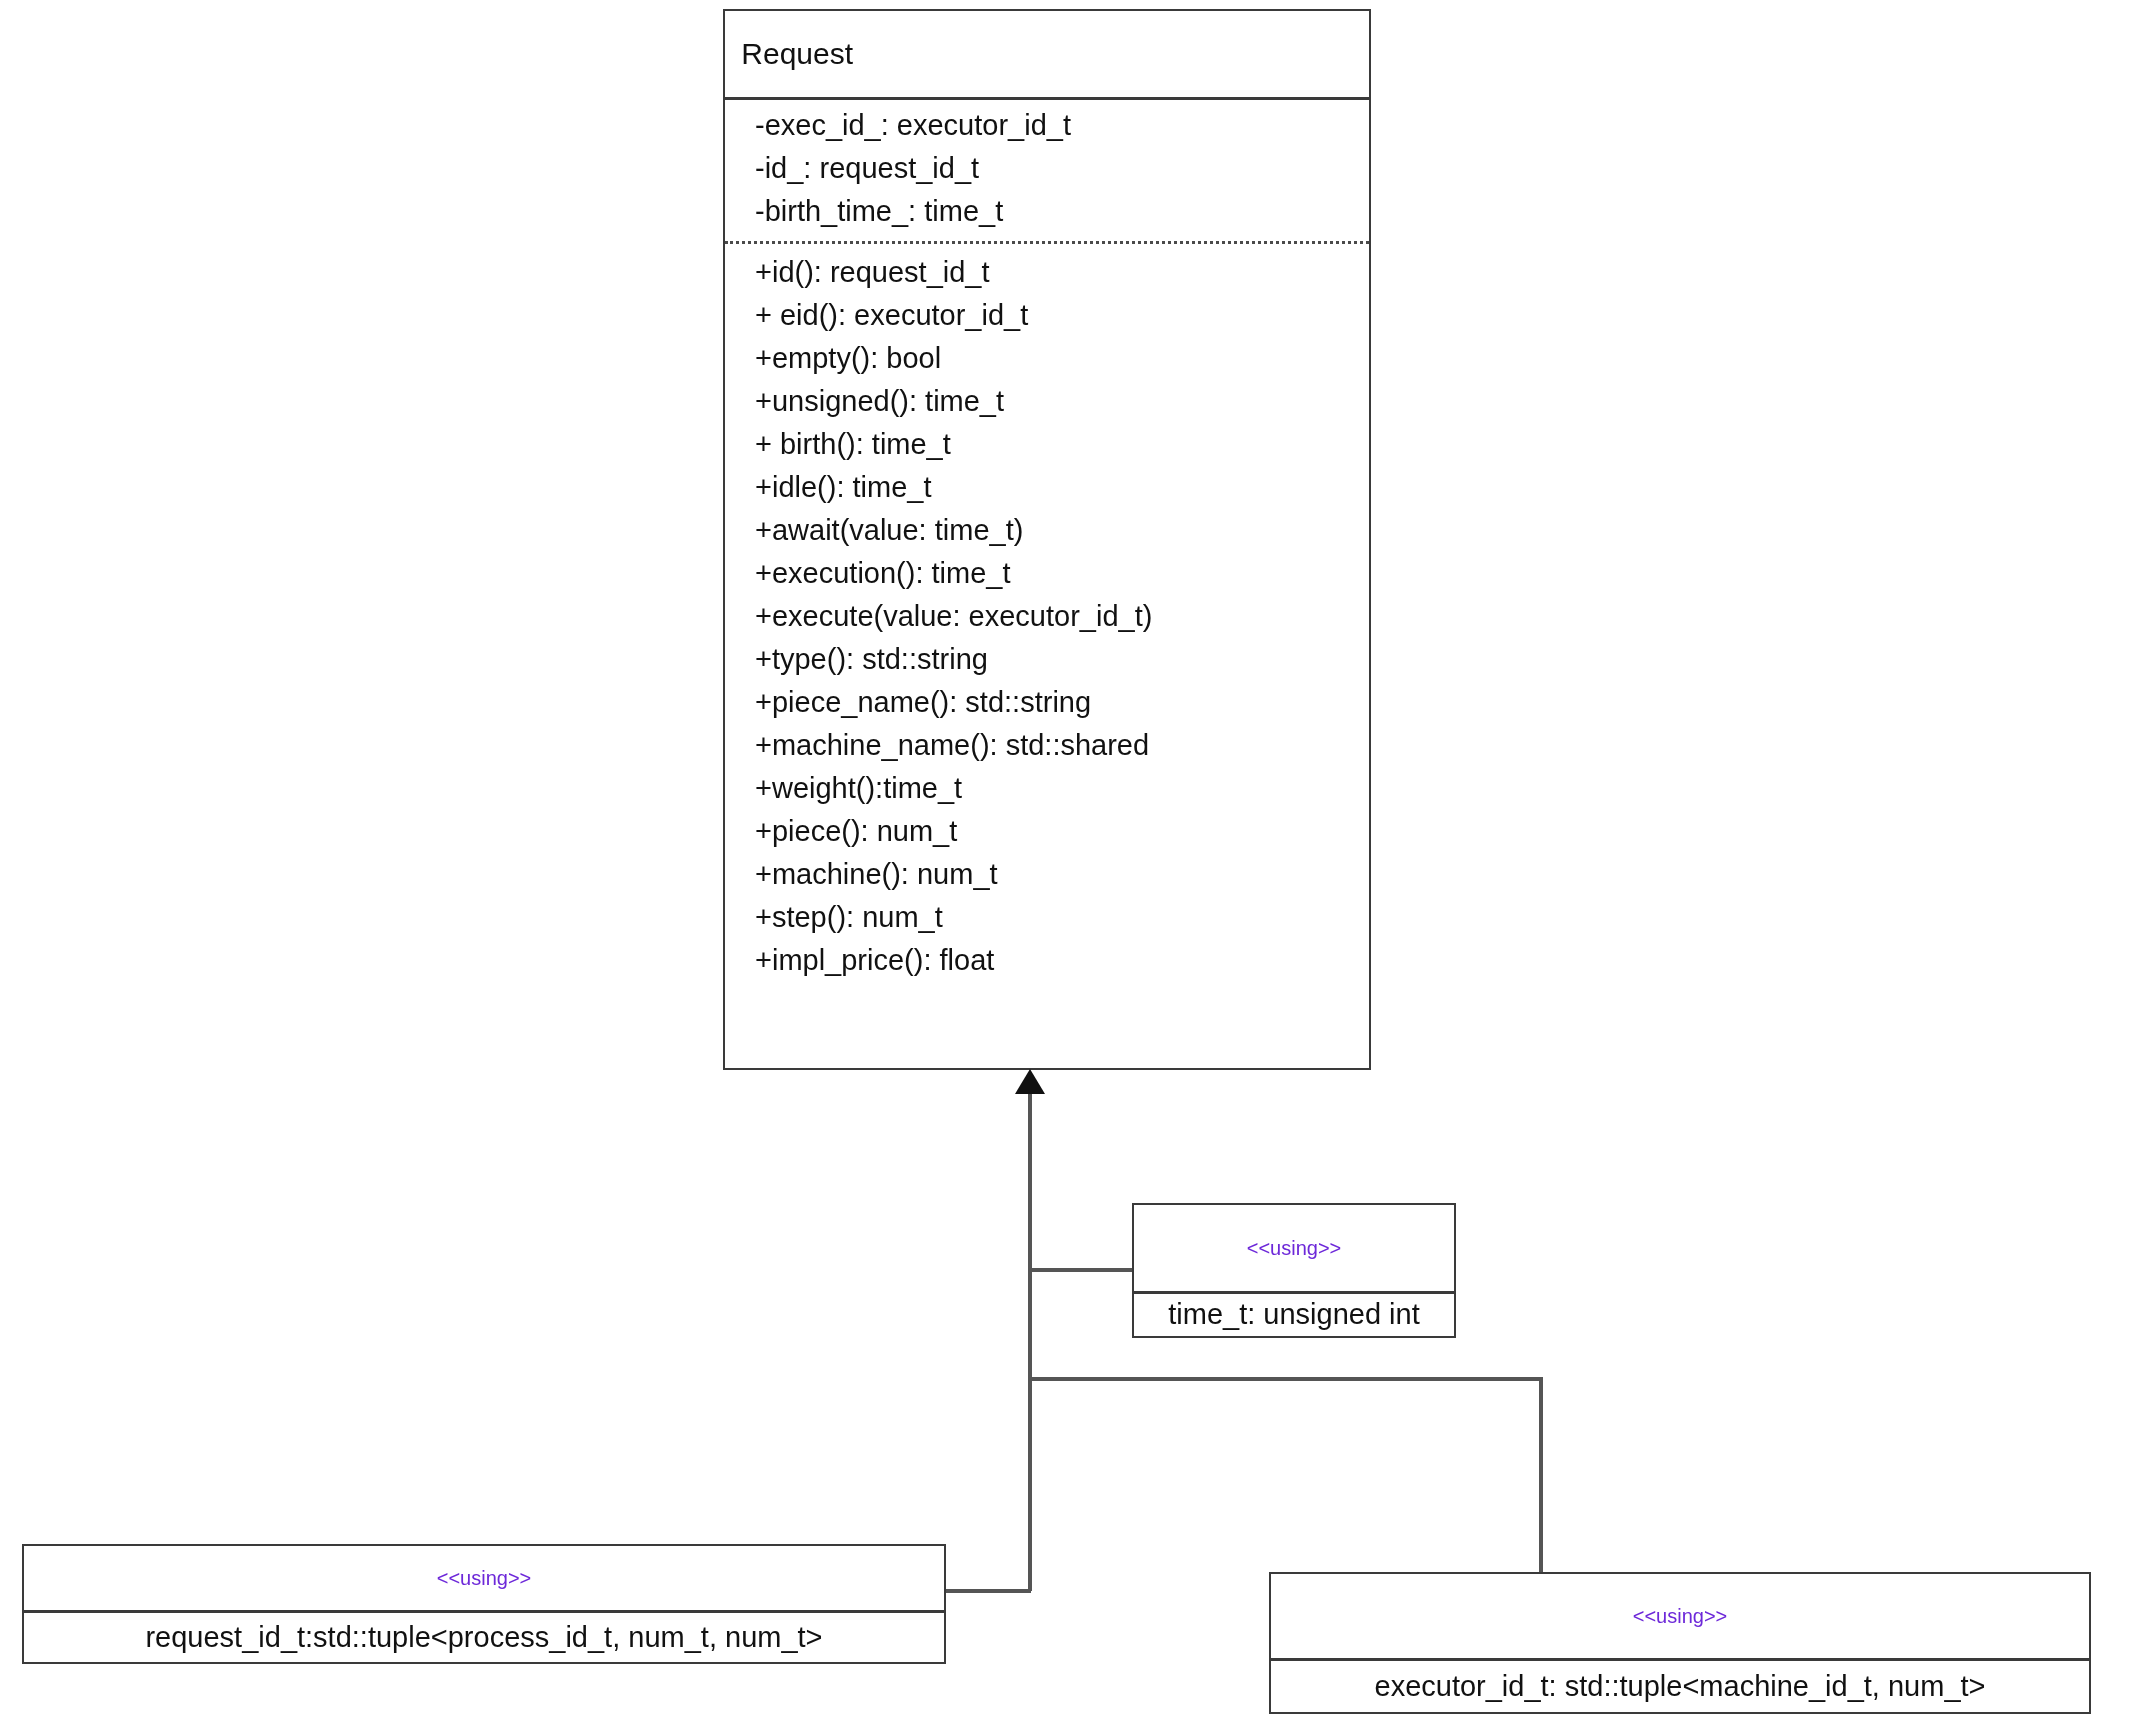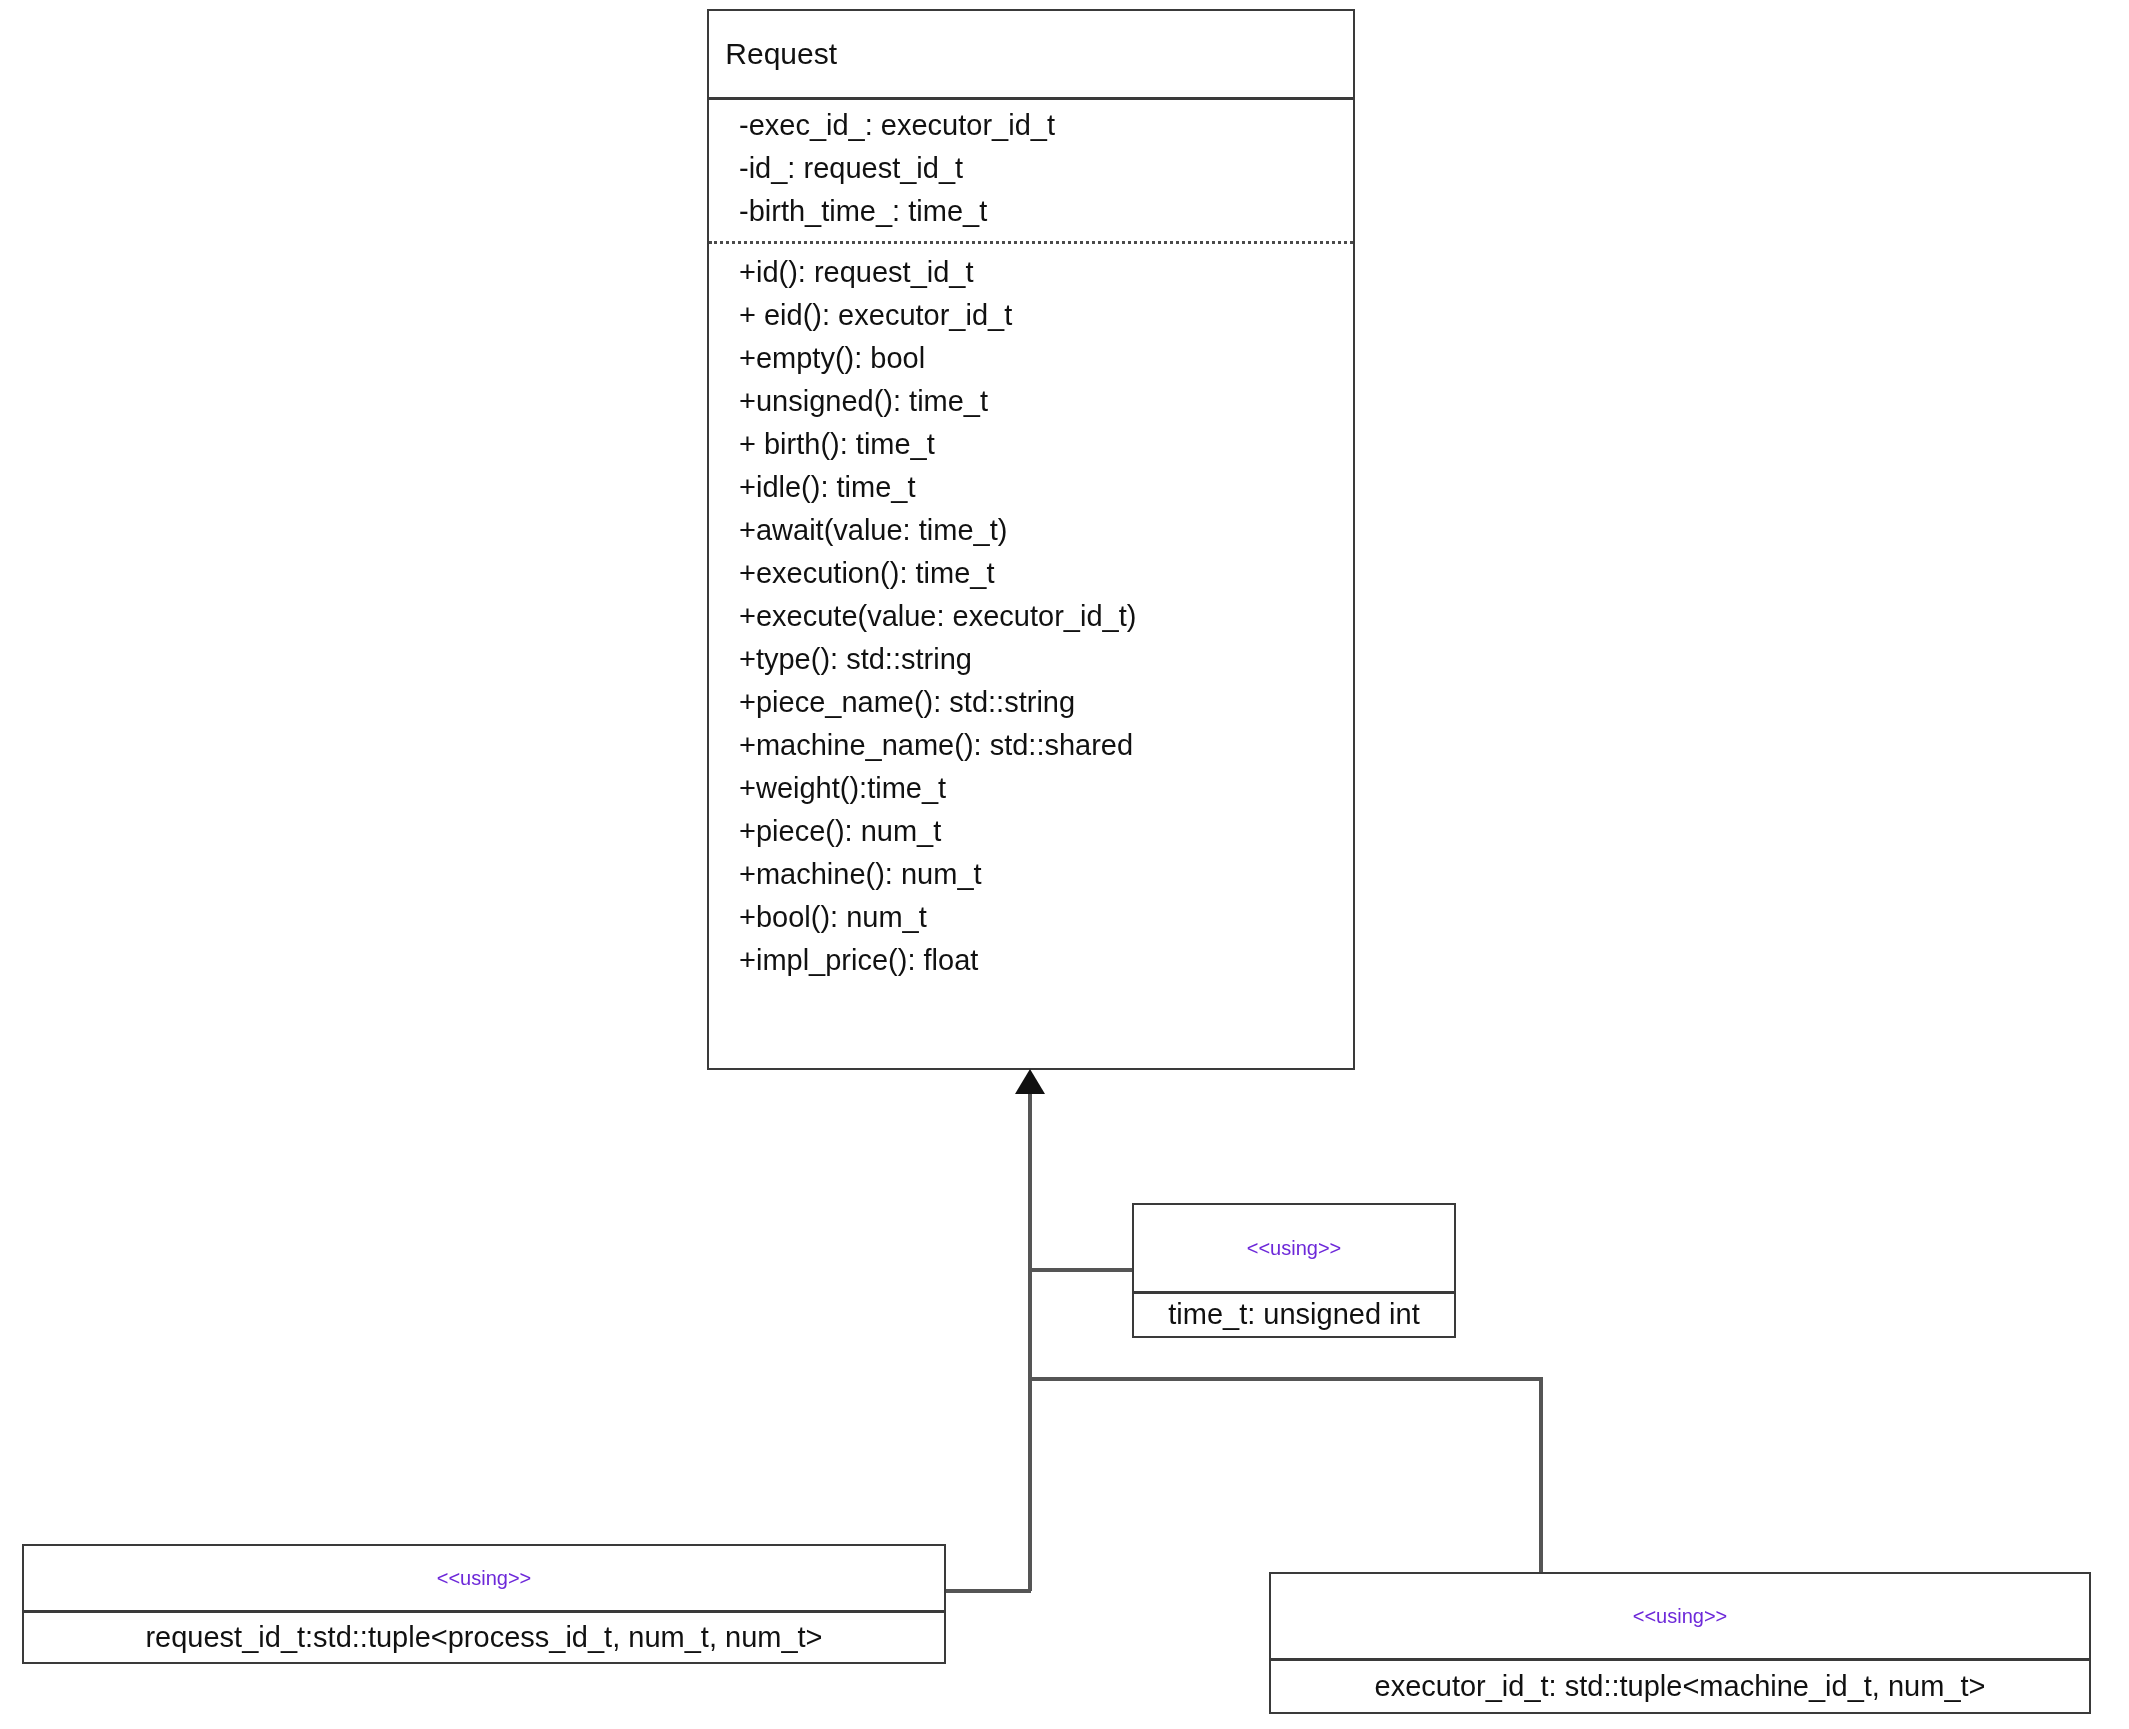--- a/index.html
+++ b/index.html
@@ -15,20 +15,21 @@
     font-family: "Liberation Sans", sans-serif;
     overflow: hidden;
   }
 
   
   .uml-box {
     position: absolute;
     background: #ffffff;
     border: 2.2px solid #3a3a3a;
     box-sizing: border-box;
+    margin-left: 16px;
   }
   .uml-title {
     font-size: 30px;
     color: #111111;
     padding: 16.3px 0 16.3px 16.3px;
     line-height: 1.0;
     border-bottom: 3.7px solid #3a3a3a;
     box-sizing: border-box;
     height: 89px;
     display: flex;
@@ -125,21 +126,21 @@
       <div class="uml-row">+idle(): time_t</div>
       <div class="uml-row">+await(value: time_t)</div>
       <div class="uml-row">+execution(): time_t</div>
       <div class="uml-row">+execute(value: executor_id_t)</div>
       <div class="uml-row">+type(): std::string</div>
       <div class="uml-row">+piece_name(): std::string</div>
       <div class="uml-row">+machine_name(): std::shared</div>
       <div class="uml-row">+weight():time_t</div>
       <div class="uml-row">+piece(): num_t</div>
       <div class="uml-row">+machine(): num_t</div>
-      <div class="uml-row">+bool(): num_t</div>
+      <div class="uml-row">+step(): num_t</div>
       <div class="uml-row">+impl_price(): float</div>
     </div>
   </div>
 
   <div class="arrow-up" style="left:1015px; top:1069px;"></div>
 
   <div class="conn-v" style="left:1028px; top:1093px; height:498px;"></div>
 
   <div class="conn-h" style="left:1028px; top:1268px; width:107px;"></div>
 

